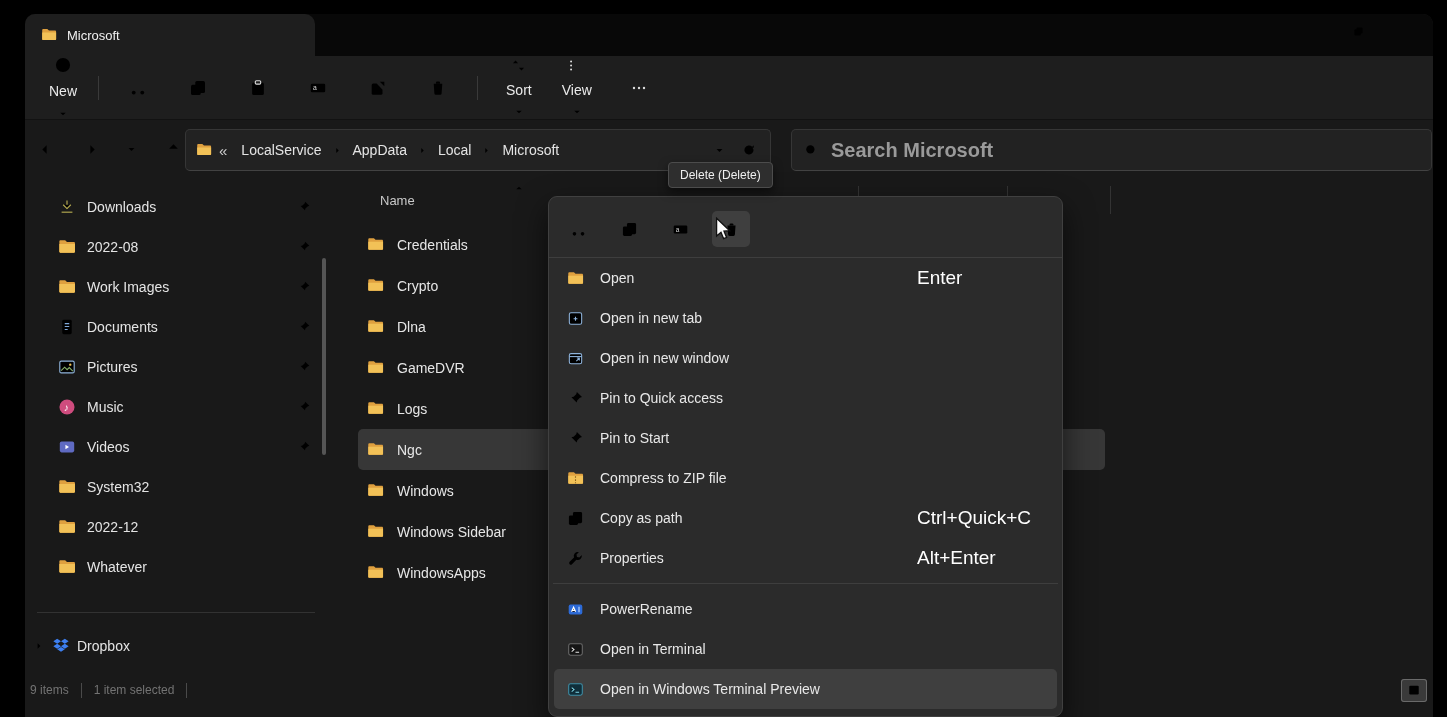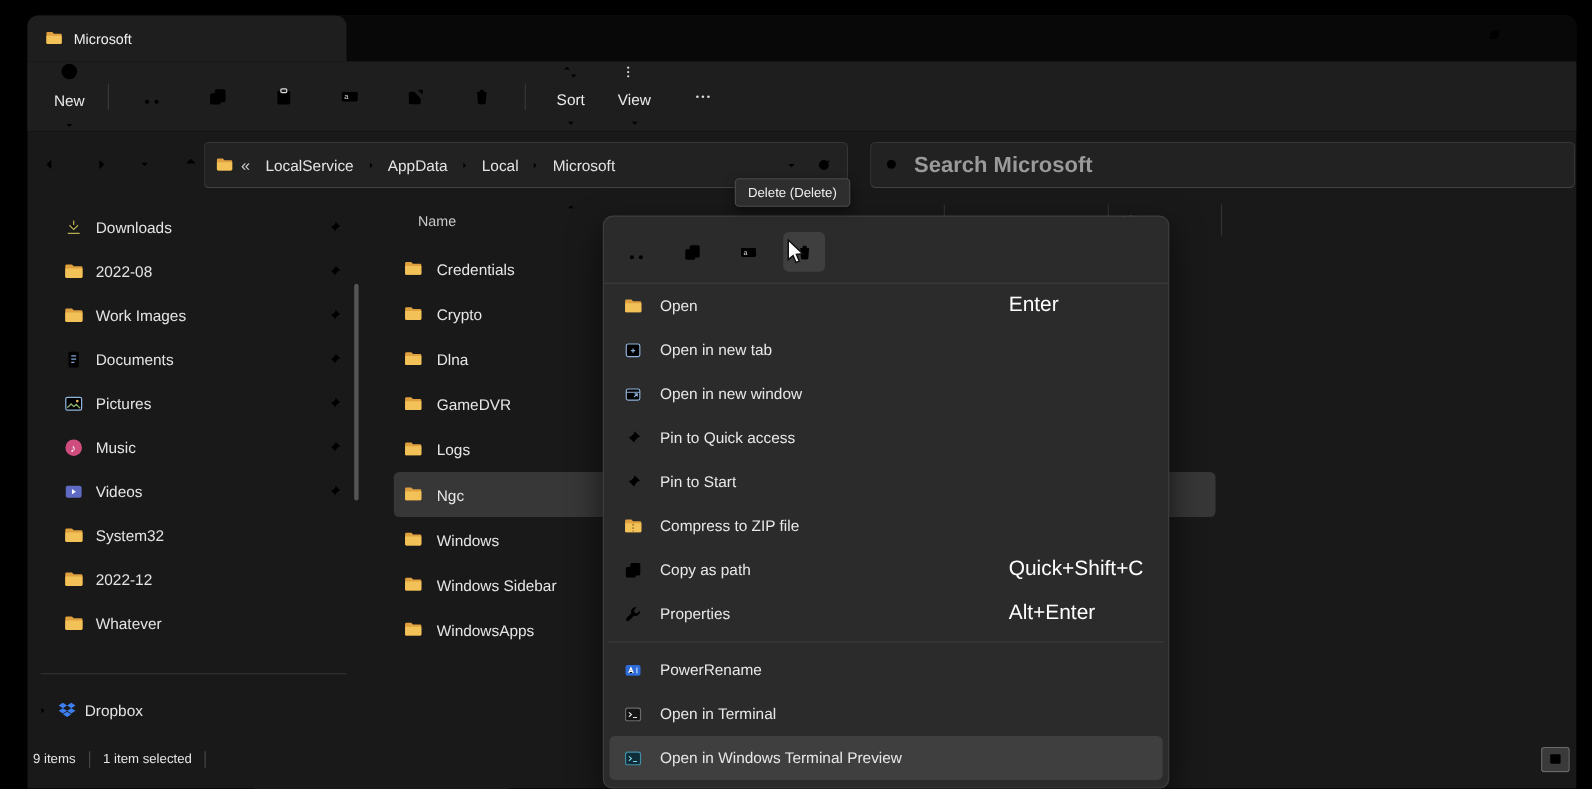--- a/index.html
+++ b/index.html
@@ -59,21 +59,21 @@
   .fh{position:relative;height:44px;color:#c9c9c9;font-size:13px;}
   .fh-name{position:absolute;left:39px;top:13px;}
   .fh-sortchev{position:absolute;left:172px;top:2px;color:#b0b0b0;}
   .fh-size{position:absolute;left:677px;top:13px;}
   .fh-sep{position:absolute;top:6px;width:1px;height:28px;background:#333;}
   .filelist{position:absolute;left:0;right:0;top:44px;}
   .filerow{height:41px;margin-left:17px;width:747px;display:flex;align-items:center;gap:13px;padding-left:9px;box-sizing:border-box;border-radius:5px;color:#e6e6e6;}
   .filerow.selected{background:#373737;}
 
   
-  .statusbar{position:absolute;left:25px;right:14px;bottom:0;height:44px;display:flex;align-items:center;gap:12px;padding:0 6px 10px 5px;box-sizing:border-box;font-size:12px;color:#e5e5e5;}
+  .statusbar{position:absolute;left:25px;right:14px;bottom:0;height:44px;display:flex;align-items:center;gap:12px;padding:0 6px 10px 5px;box-sizing:border-box;font-size:12px;color:#737373;}
   .sb-div{width:1px;height:15px;background:#4a4a4a;}
   .sb-right{margin-left:auto;display:flex;align-items:center;gap:5px;color:#cfcfcf;}
   .sb-view{width:26px;height:23px;display:flex;align-items:center;justify-content:center;border-radius:3px;}
   .sb-view.active{background:#3a3a3a;box-shadow:0 0 0 1px #6a6a6a inset;}
 
   
   .cmenu{position:absolute;left:548px;top:196px;width:515px;height:521px;background:#2b2b2b;border:1px solid #404040;border-radius:9px;box-shadow:0 12px 30px rgba(0,0,0,.6);z-index:50;box-sizing:border-box;padding-top:4px;overflow:hidden;color:#e8e8e8;}
   .cm-icons{height:56px;display:flex;align-items:center;gap:13px;padding:0 10px;}
   .cm-iconbtn{width:38px;height:36px;display:flex;align-items:center;justify-content:center;border-radius:5px;color:#dcdcdc;}
   .cm-iconbtn.hover{background:#3f3f3f;}
@@ -674,21 +674,21 @@
       <svg class="ic s17">
           <use href="#i-zip"></use>
         </svg>
       <span>Compress to ZIP file</span>
     </div>
     <div class="cm-item">
       <svg class="ic s17">
           <use href="#i-copypath"></use>
         </svg>
       <span>Copy as path</span>
-      <span class="sc">Quick+Shift+C</span>
+      <span class="sc">Ctrl+Quick+C</span>
     </div>
     <div class="cm-item">
       <svg class="ic s17">
           <use href="#i-wrench"></use>
         </svg>
       <span>Properties</span>
       <span class="sc">Alt+Enter</span>
     </div>
     <div class="cm-sep"></div>
     <div class="cm-item">

